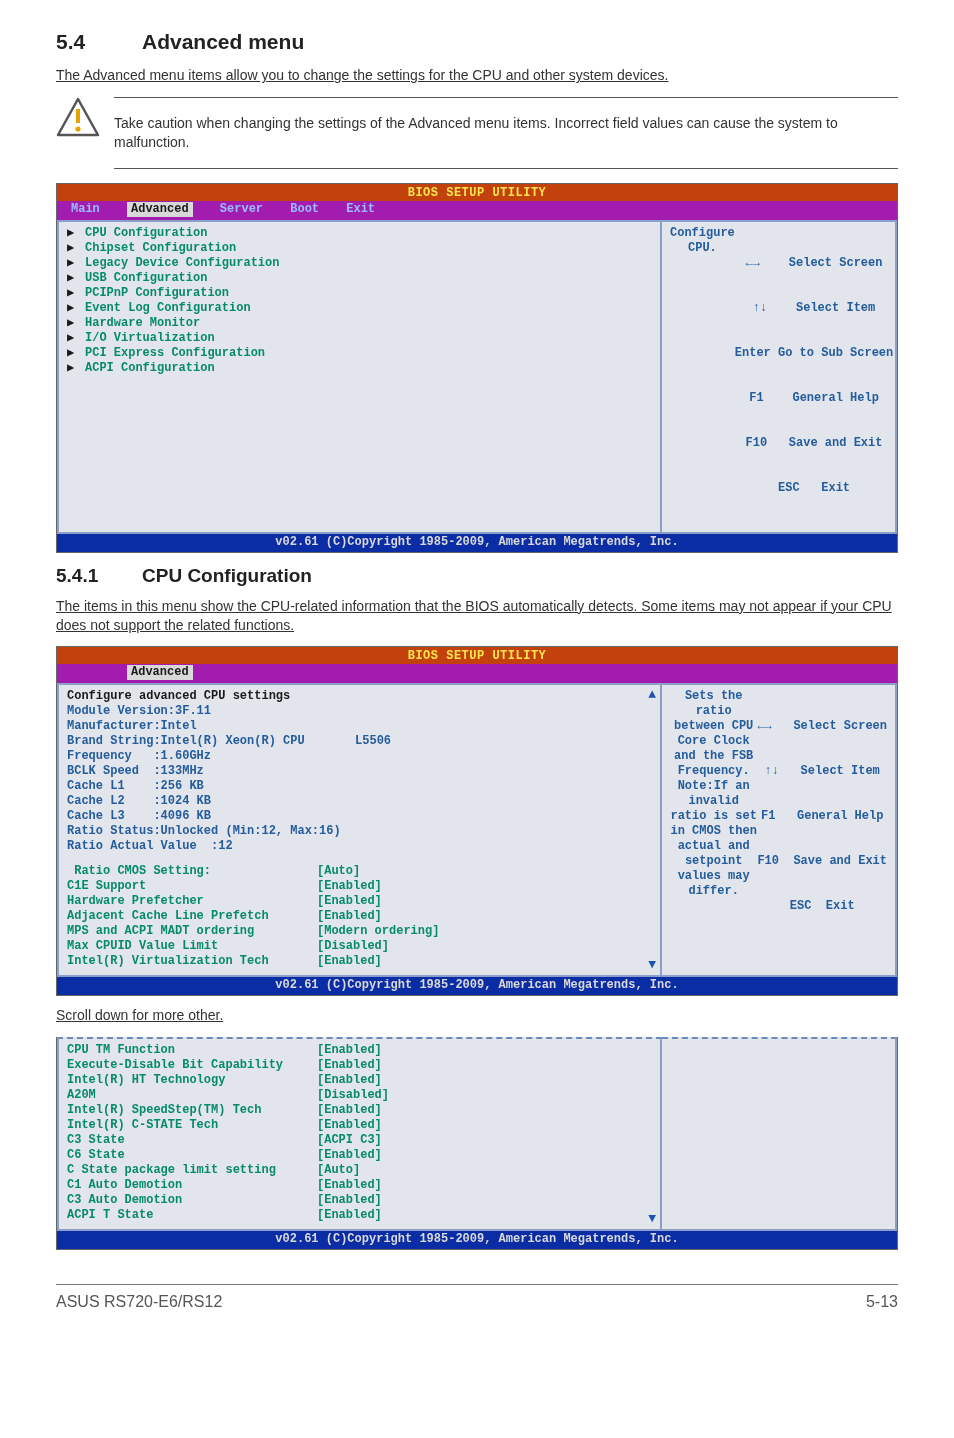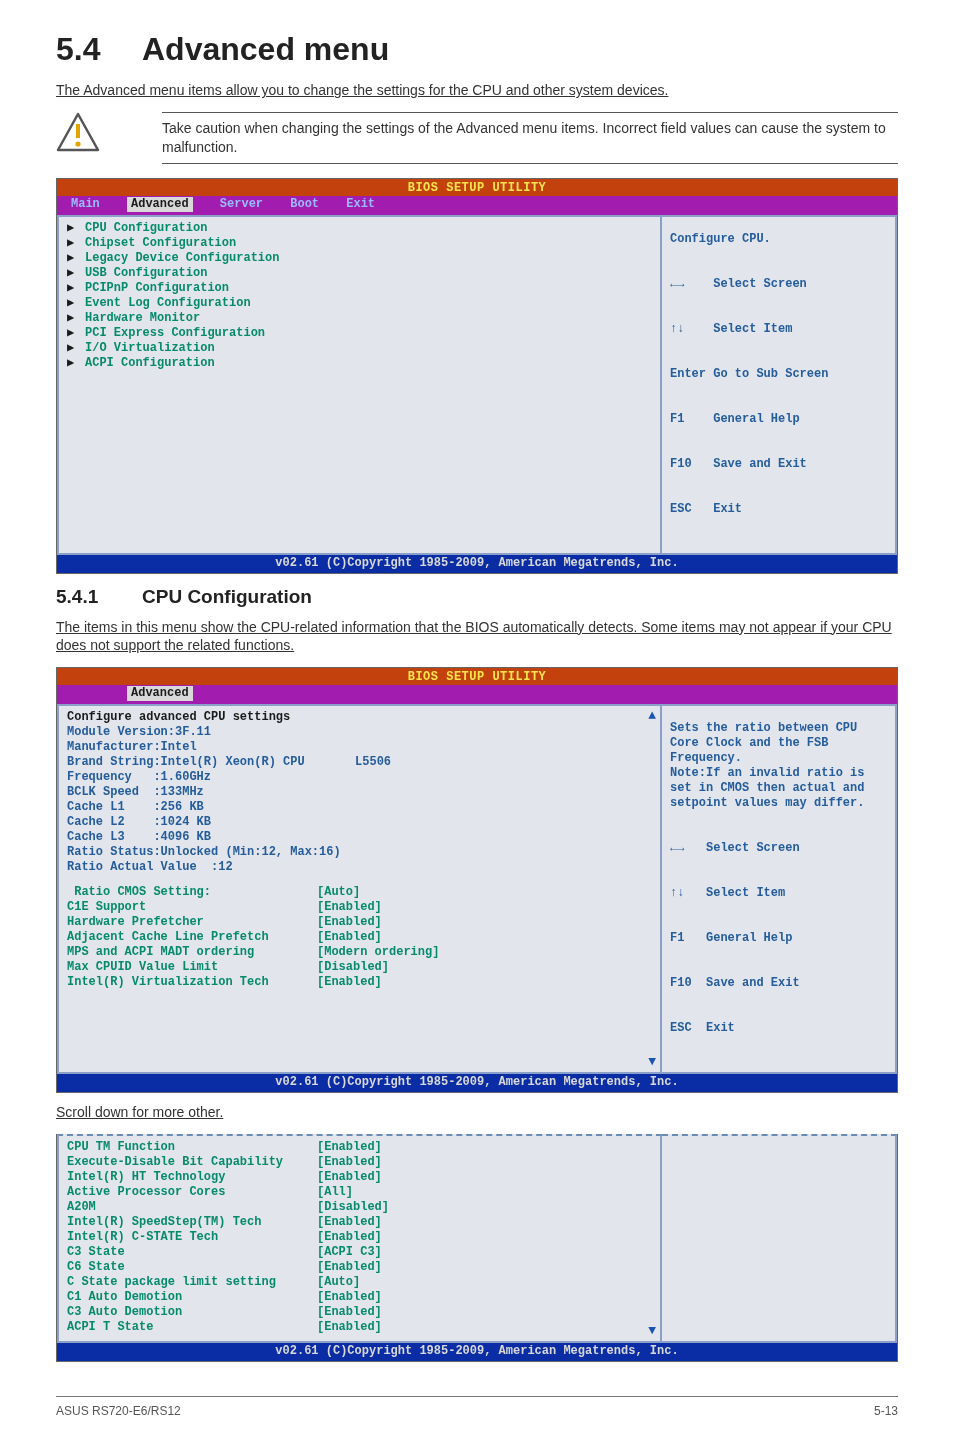--- a/index.html
+++ b/index.html
@@ -8,40 +8,40 @@
       margin: 0;
       font-family: Arial, Helvetica, sans-serif;
       background: #fff;
       color: #333;
       width: 954px;
       padding: 28px 56px 40px 56px;
       font-size: 14px;
       line-height: 1.35;
     }
     h1.section {
-      font-size: 32px;
+      font-size: 21px;
       font-weight: bold;
       color: #222;
       margin: 0 0 10px 0;
     }
     h1.section .num { display:inline-block; width: 86px;}
     h2.subsection {
       font-size: 19px;
       font-weight: bold;
       color: #222;
       margin: 10px 0 8px 0;
     }
     h2.subsection .num { display:inline-block; width: 86px;}
     p.body { margin: 4px 0 12px 0; color:#333;text-decoration:underline;}
     .note-row { display:flex; align-items:flex-start; gap:14px; margin:8px 0 14px 0;}
     .note-icon {
       width:44px; height:40px; flex:0 0 44px; position:relative;
     }
     .note-icon svg { width:100%; height:100%;}
-    .note-text { border-top:1px solid #555; border-bottom:1px solid #555; padding:6px 0; flex:1;margin-left:48px;}
+    .note-text { border-top:1px solid #555; border-bottom:1px solid #555; padding:16px 0; flex:1;}
     
     .bios {
       width: 100%;
       font-family: "Courier New", monospace;
       font-size: 12px;
       font-weight: bold;
       line-height: 1.25;
       background: #0a2da6;
       color: #888;
       border: 1px solid #666;
@@ -79,24 +79,25 @@
       color: #245c9c;
       min-width: 0;
       position:relative;
     }
     .bios .right-pane {
       width: 235px;
       flex: 0 0 235px;
       border-top: 2px solid #8aa0c8;
       border-bottom: 2px solid #8aa0c8;
       border-right: 2px solid #8aa0c8;
-      padding: 15px 8px 6px 8px;
+      padding: 4px 8px 6px 8px;
       color: #245c9c;
       display:flex;
-      flex-direction:column;
+      flex-direction:row;
+      text-align:center;
     }
     .bios .right-help-spacer { flex:1;}
     .bios .menu-line { white-space: pre; }
     .bios .config-option { color: #068a6c; }
     .bios .heading-line { color: #1a1a1a; white-space:pre;}
     .bios .value-col { display:inline-block;}
     .bios .nav-keys { white-space: pre; color:#245c9c;}
     .bios .help-text { white-space: pre-wrap; color:#245c9c;}
     .bios .footer {
       background: #0a2da6;
@@ -113,21 +114,21 @@
 
     
     .bios.split .content { background:#e2e6ec;}
     .bios.split .left-pane { border-top-style: dashed; }
     .bios.split { border-top-style: none;}
     
     .page-footer {
       margin-top: 34px;
       border-top: 1px solid #777;
       padding-top: 6px;
-      font-size: 12px;
+      font-size: 16px;
       color: #555;
       display:flex;
       justify-content:space-between;
     }
   </style>
 </head>
 <body>
 
 <h1 class="section">
   <span class="num"><span>5.4</span></span><span>Advanced menu</span>
@@ -157,22 +158,22 @@
   </div>
   <div class="content">
     <div class="left-pane">
       <div class="menu-line"><span class="arrow-cell">▶</span><span class="config-option">CPU Configuration</span></div>
       <div class="menu-line"><span class="arrow-cell">▶</span><span class="config-option">Chipset Configuration</span></div>
       <div class="menu-line"><span class="arrow-cell">▶</span><span class="config-option">Legacy Device Configuration</span></div>
       <div class="menu-line"><span class="arrow-cell">▶</span><span class="config-option">USB Configuration</span></div>
       <div class="menu-line"><span class="arrow-cell">▶</span><span class="config-option">PCIPnP Configuration</span></div>
       <div class="menu-line"><span class="arrow-cell">▶</span><span class="config-option">Event Log Configuration</span></div>
       <div class="menu-line"><span class="arrow-cell">▶</span><span class="config-option">Hardware Monitor</span></div>
+      <div class="menu-line"><span class="arrow-cell">▶</span><span class="config-option">I/O Virtualization</span></div>
       <div class="menu-line"><span class="arrow-cell">▶</span><span class="config-option">PCI Express Configuration</span></div>
-      <div class="menu-line"><span class="arrow-cell">▶</span><span class="config-option">I/O Virtualization</span></div>
       <div class="menu-line"><span class="arrow-cell">▶</span><span class="config-option">ACPI Configuration</span></div>
     </div>
     <div class="right-pane">
       <div class="help-text">Configure CPU.</div>
       <div class="right-help-spacer"></div>
       <div class="nav-keys">
         <div>←→    Select Screen</div>
         <div>↑↓    Select Item</div>
         <div>Enter Go to Sub Screen</div>
         <div>F1    General Help</div>
@@ -237,21 +238,20 @@
 </div>
 
 <p class="body">Scroll down for more other.</p>
 
 <div class="bios split">
   <div class="content">
     <div class="left-pane" style="border-top:2px dashed #6a8ab8;">
       <div class="menu-line"><span class="config-option"><span class="value-col" style="width:250px">CPU TM Function</span><span>[Enabled]</span></span></div>
       <div class="menu-line"><span class="config-option"><span class="value-col" style="width:250px">Execute-Disable Bit Capability</span><span>[Enabled]</span></span></div>
       <div class="menu-line"><span class="config-option"><span class="value-col" style="width:250px">Intel(R) HT Technology</span><span>[Enabled]</span></span></div>
-      <div class="menu-line"><span class="config-option"><span class="value-col" style="width:250px">Active Processor Cores</span><span>[All]</span></span></div>
       <div class="menu-line"><span class="config-option"><span class="value-col" style="width:250px">A20M</span><span>[Disabled]</span></span></div>
       <div class="menu-line"><span class="config-option"><span class="value-col" style="width:250px">Intel(R) SpeedStep(TM) Tech</span><span>[Enabled]</span></span></div>
       <div class="menu-line"><span class="config-option"><span class="value-col" style="width:250px">Intel(R) C-STATE Tech</span><span>[Enabled]</span></span></div>
       <div class="menu-line"><span class="config-option"><span class="value-col" style="width:250px">C3 State</span><span>[ACPI C3]</span></span></div>
       <div class="menu-line"><span class="config-option"><span class="value-col" style="width:250px">C6 State</span><span>[Enabled]</span></span></div>
       <div class="menu-line"><span class="config-option"><span class="value-col" style="width:250px">C State package limit setting</span><span>[Auto]</span></span></div>
       <div class="menu-line"><span class="config-option"><span class="value-col" style="width:250px">C1 Auto Demotion</span><span>[Enabled]</span></span></div>
       <div class="menu-line"><span class="config-option"><span class="value-col" style="width:250px">C3 Auto Demotion</span><span>[Enabled]</span></span></div>
       <div class="menu-line"><span class="config-option"><span class="value-col" style="width:250px">ACPI T State</span><span>[Enabled]</span></span></div>
       <span class="scroll-down">▼</span>

